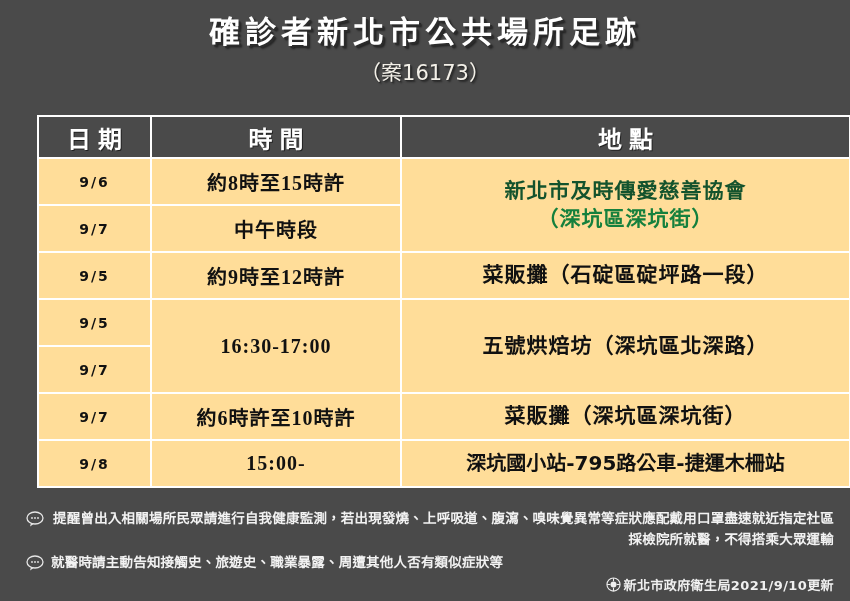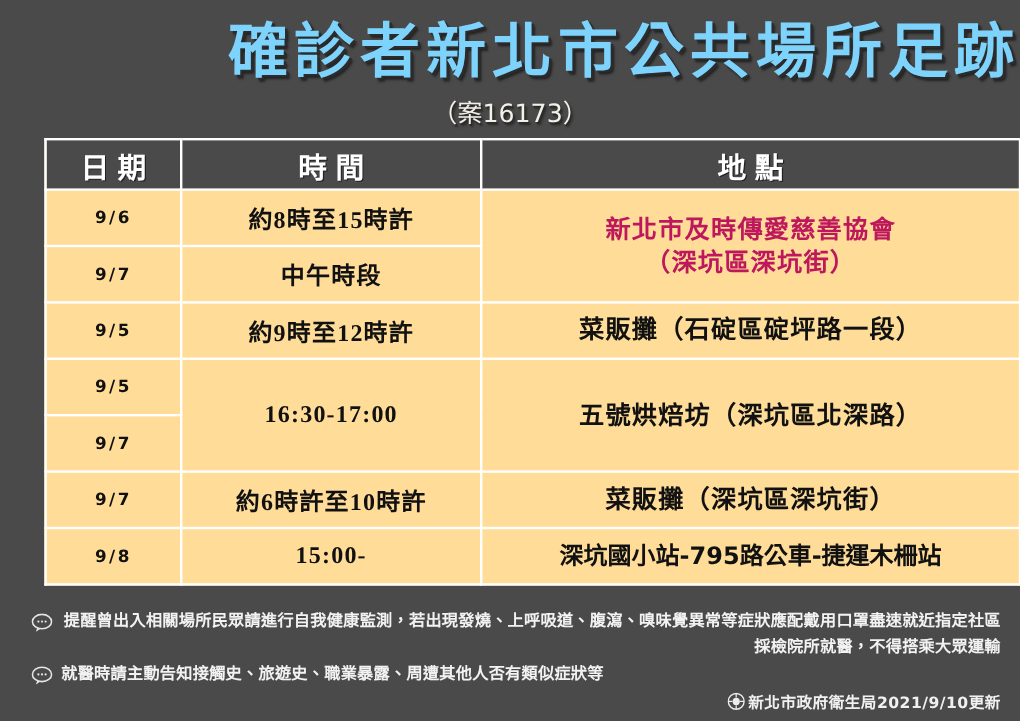--- a/index.html
+++ b/index.html
@@ -20,28 +20,27 @@
     position: relative;
     box-sizing: border-box;
   }
 
   
   .title-block {
     text-align: center;
     padding-top: 14px;
   }
   .main-title {
-    font-size: 50px;
-    font-weight: bold;
-    color: #7dd3fc;
+    font-size: 31px;
+    font-weight: bold;
+    color: #ffffff;
     letter-spacing: 5px;
     line-height: 1.18;
     text-shadow: 2px 2px 0 #2b2b2b, 3px 3px 2px rgba(0,0,0,0.55);
     white-space: nowrap;
-    text-align: right;
   }
   .sub-title {
     font-size: 21px;
     font-weight: normal;
     color: #f3f0e8;
     letter-spacing: 0px;
     margin-top: 5px;
     text-shadow: 1px 1px 0 #2b2b2b, 2px 2px 2px rgba(0,0,0,0.5);
   }
 
@@ -98,25 +97,25 @@
   td.place-cell {
     font-size: 21px;
     letter-spacing: 1px;
     line-height: 1.35;
   }
   td.place-cell.tight {
     font-size: 20px;
     letter-spacing: 0px;
   }
   .place-name-red {
-    color: #be185d;
+    color: #14532d;
     display: block;
   }
   .place-sub {
-    color: #be185d;
+    color: #15803d;
     display: block;
   }
 
   
   .notes {
     position: absolute;
     left: 26px;
     top: 508px;
     width: 808px;
     color: #f2f2f2;

